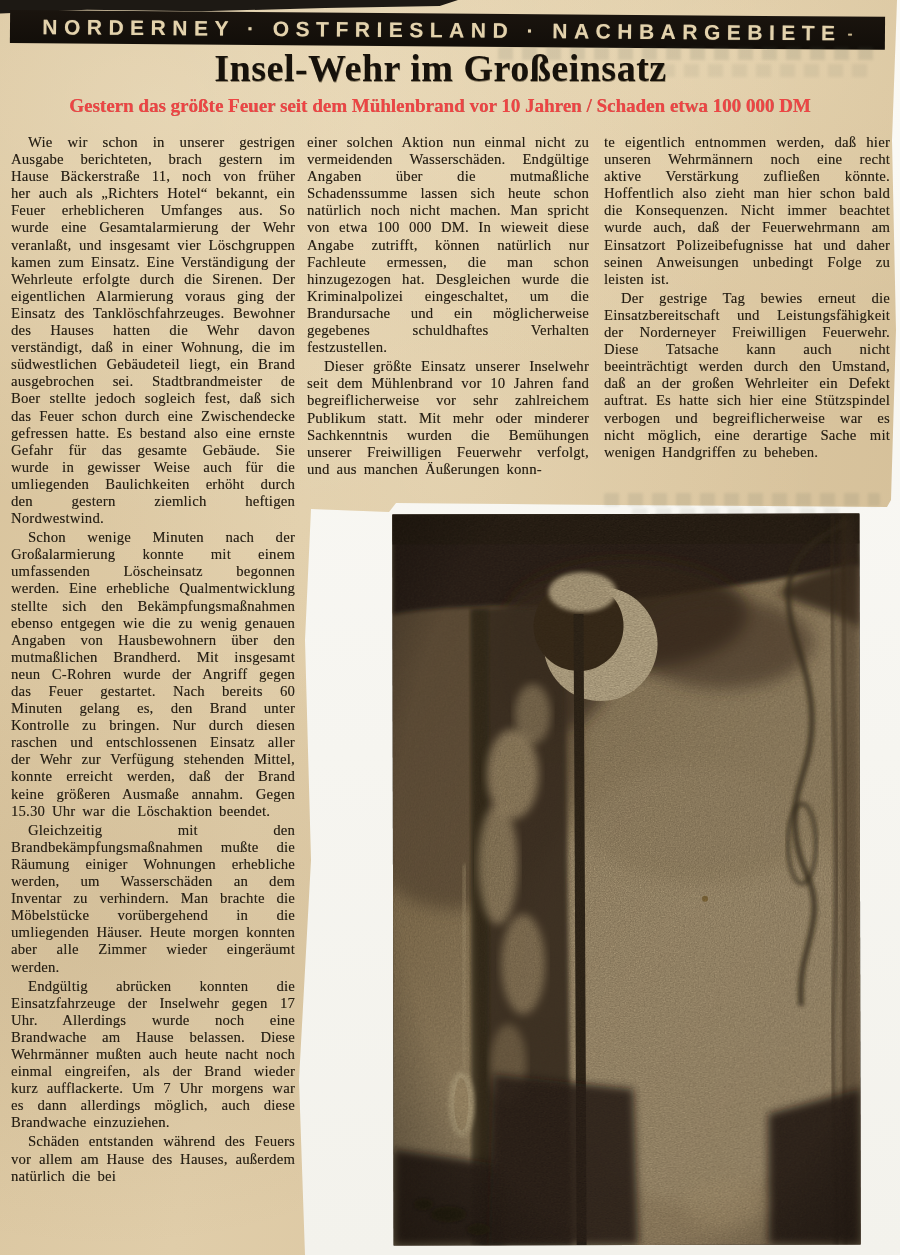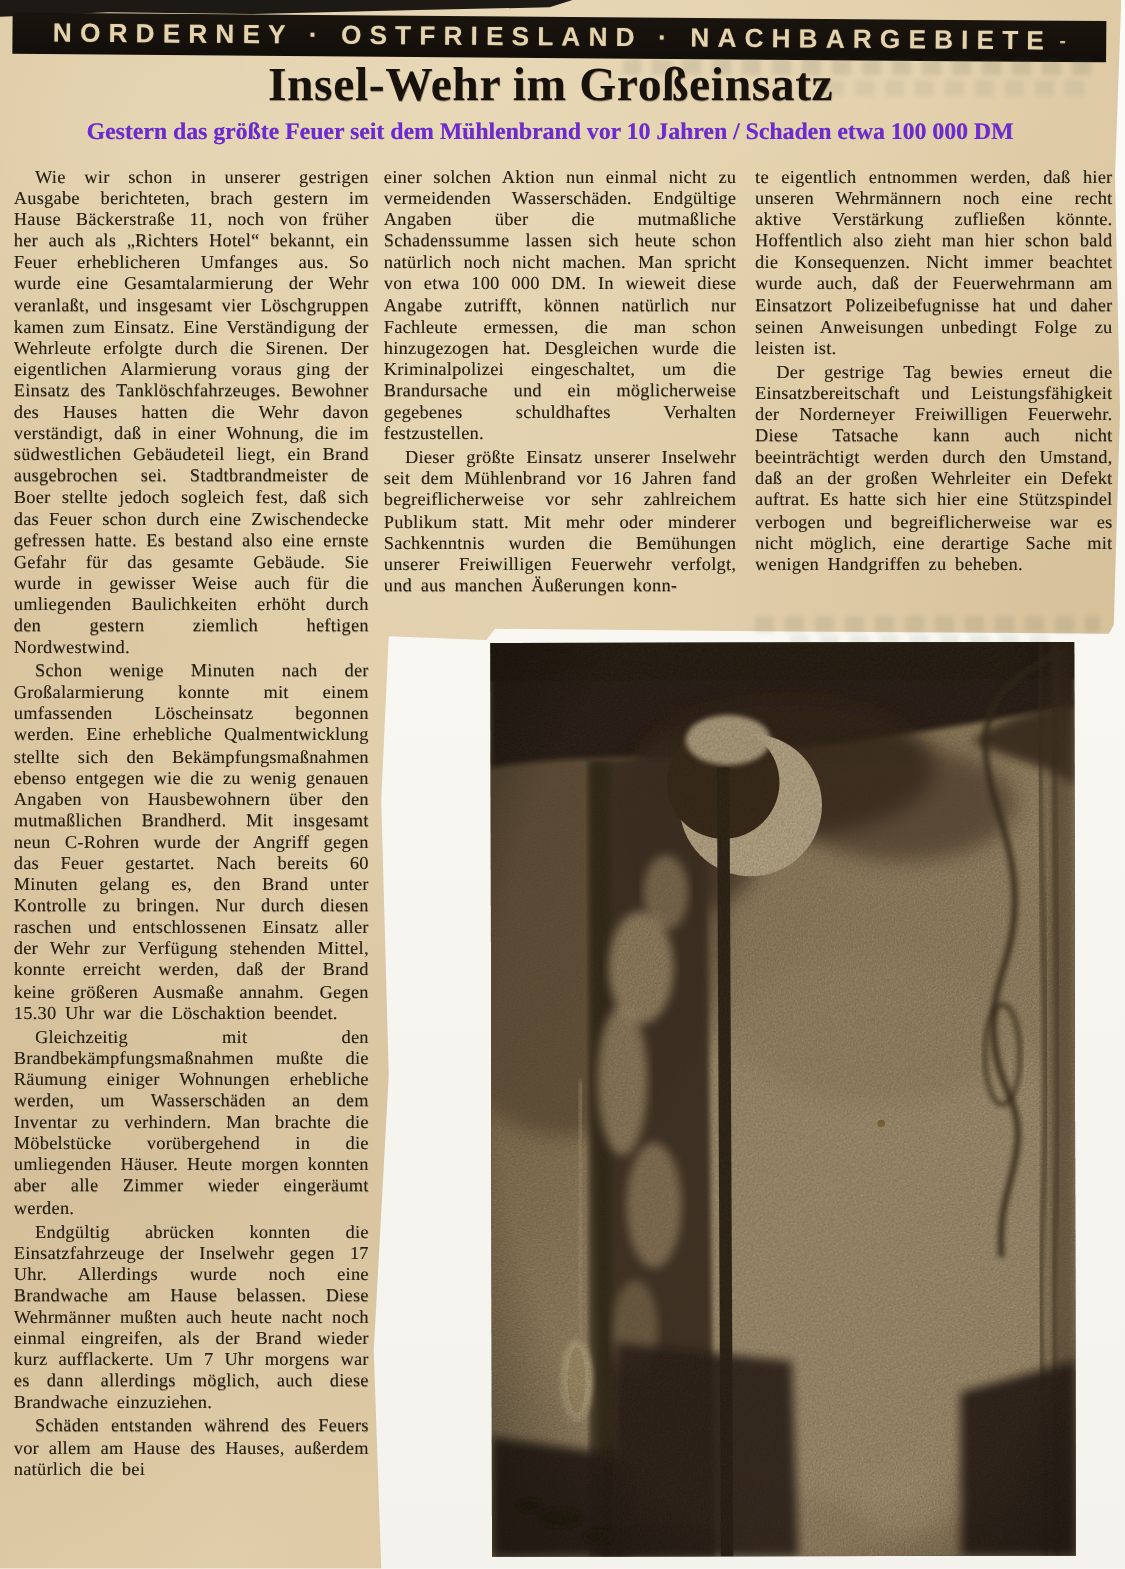--- a/index.html
+++ b/index.html
@@ -56,21 +56,21 @@
   
   .headline{
     position:absolute;left:0;right:36px;top:48px;margin:0;text-align:center;
     font-family:"Liberation Serif",serif;font-weight:700;font-size:38px;line-height:1.1;
     color:#17120b;letter-spacing:0.5px;
     text-shadow:0.4px 0.5px 0.6px rgba(40,28,12,0.45);
     padding-left:17px;
   }
   .subhead{
     position:absolute;left:0;right:20px;top:95px;text-align:center;
-    font-family:"Liberation Serif",serif;font-weight:700;font-size:19px;color:#6d28d9;
+    font-family:"Liberation Serif",serif;font-weight:700;font-size:19px;color:#ef4444;
     text-shadow:0.3px 0.4px 0.5px rgba(40,28,12,0.4);
   }
 
   
   .col{
     position:absolute;top:134px;
     font-size:14.6px;line-height:17.1px;text-align:justify;color:#251f15;
     word-spacing:3px;letter-spacing:0.25px;
     text-shadow:0.25px 0.35px 0.45px rgba(55,42,24,0.5);
   }
@@ -111,21 +111,21 @@
   <div class="col col1">
     <p>Wie wir schon in unserer gestrigen Ausgabe berichteten, brach gestern im Hause Bäckerstraße 11, noch von früher her auch als „Richters Hotel“ bekannt, ein Feuer erheblicheren Umfanges aus. So wurde eine Gesamtalarmierung der Wehr veranlaßt, und insgesamt vier Löschgruppen kamen zum Einsatz. Eine Verständigung der Wehrleute erfolgte durch die Sirenen. Der eigentlichen Alarmierung voraus ging der Einsatz des Tanklöschfahrzeuges. Bewohner des Hauses hatten die Wehr davon verständigt, daß in einer Wohnung, die im südwestlichen Gebäudeteil liegt, ein Brand ausgebrochen sei. Stadtbrandmeister de Boer stellte jedoch sogleich fest, daß sich das Feuer schon durch eine Zwischendecke gefressen hatte. Es bestand also eine ernste Gefahr für das gesamte Gebäude. Sie wurde in gewisser Weise auch für die umliegenden Baulichkeiten erhöht durch den gestern ziemlich heftigen Nordwestwind.</p>
     <p>Schon wenige Minuten nach der Großalarmierung konnte mit einem umfassenden Löscheinsatz begonnen werden. Eine erhebliche Qualmentwicklung stellte sich den Bekämpfungsmaßnahmen ebenso entgegen wie die zu wenig genauen Angaben von Hausbewohnern über den mutmaßlichen Brandherd. Mit insgesamt neun C-Rohren wurde der Angriff gegen das Feuer gestartet. Nach bereits 60 Minuten gelang es, den Brand unter Kontrolle zu bringen. Nur durch diesen raschen und entschlossenen Einsatz aller der Wehr zur Verfügung stehenden Mittel, konnte erreicht werden, daß der Brand keine größeren Ausmaße annahm. Gegen 15.30 Uhr war die Löschaktion beendet.</p>
     <p>Gleichzeitig mit den Brandbekämpfungsmaßnahmen mußte die Räumung einiger Wohnungen erhebliche werden, um Wasserschäden an dem Inventar zu verhindern. Man brachte die Möbelstücke vorübergehend in die umliegenden Häuser. Heute morgen konnten aber alle Zimmer wieder eingeräumt werden.</p>
     <p>Endgültig abrücken konnten die Einsatzfahrzeuge der Inselwehr gegen 17 Uhr. Allerdings wurde noch eine Brandwache am Hause belassen. Diese Wehrmänner mußten auch heute nacht noch einmal eingreifen, als der Brand wieder kurz aufflackerte. Um 7 Uhr morgens war es dann allerdings möglich, auch diese Brandwache einzuziehen.</p>
     <p>Schäden entstanden während des Feuers vor allem am Hause des Hauses, außerdem natürlich die bei</p>
   </div>
 
   <div class="col col2">
     <p class="cont">einer solchen Aktion nun einmal nicht zu vermeidenden Wasserschäden. Endgültige Angaben über die mutmaßliche Schadenssumme lassen sich heute schon natürlich noch nicht machen. Man spricht von etwa 100 000 DM. In wieweit diese Angabe zutrifft, können natürlich nur Fachleute ermessen, die man schon hinzugezogen hat. Desgleichen wurde die Kriminalpolizei eingeschaltet, um die Brandursache und ein möglicherweise gegebenes schuldhaftes Verhalten festzustellen.</p>
-    <p>Dieser größte Einsatz unserer Inselwehr seit dem Mühlenbrand vor 16 Jahren fand begreiflicherweise vor sehr zahlreichem Publikum statt. Mit mehr oder minderer Sachkenntnis wurden die Bemühungen unserer Freiwilligen Feuerwehr verfolgt, und aus manchen Äußerungen konn-</p>
+    <p>Dieser größte Einsatz unserer Inselwehr seit dem Mühlenbrand vor 10 Jahren fand begreiflicherweise vor sehr zahlreichem Publikum statt. Mit mehr oder minderer Sachkenntnis wurden die Bemühungen unserer Freiwilligen Feuerwehr verfolgt, und aus manchen Äußerungen konn-</p>
   </div>
 
   <div class="col col3">
     <p class="cont">te eigentlich entnommen werden, daß hier unseren Wehrmännern noch eine recht aktive Verstärkung zufließen könnte. Hoffentlich also zieht man hier schon bald die Konsequenzen. Nicht immer beachtet wurde auch, daß der Feuerwehrmann am Einsatzort Polizeibefugnisse hat und daher seinen Anweisungen unbedingt Folge zu leisten ist.</p>
     <p>Der gestrige Tag bewies erneut die Einsatzbereitschaft und Leistungsfähigkeit der Norderneyer Freiwilligen Feuerwehr. Diese Tatsache kann auch nicht beeinträchtigt werden durch den Umstand, daß an der großen Wehrleiter ein Defekt auftrat. Es hatte sich hier eine Stützspindel verbogen und begreiflicherweise war es nicht möglich, eine derartige Sache mit wenigen Handgriffen zu beheben.</p>
   </div>
 
   <figure class="photo">
     <svg width="467" height="731" viewBox="0 0 467 731" xmlns="http://www.w3.org/2000/svg">
       <defs>

